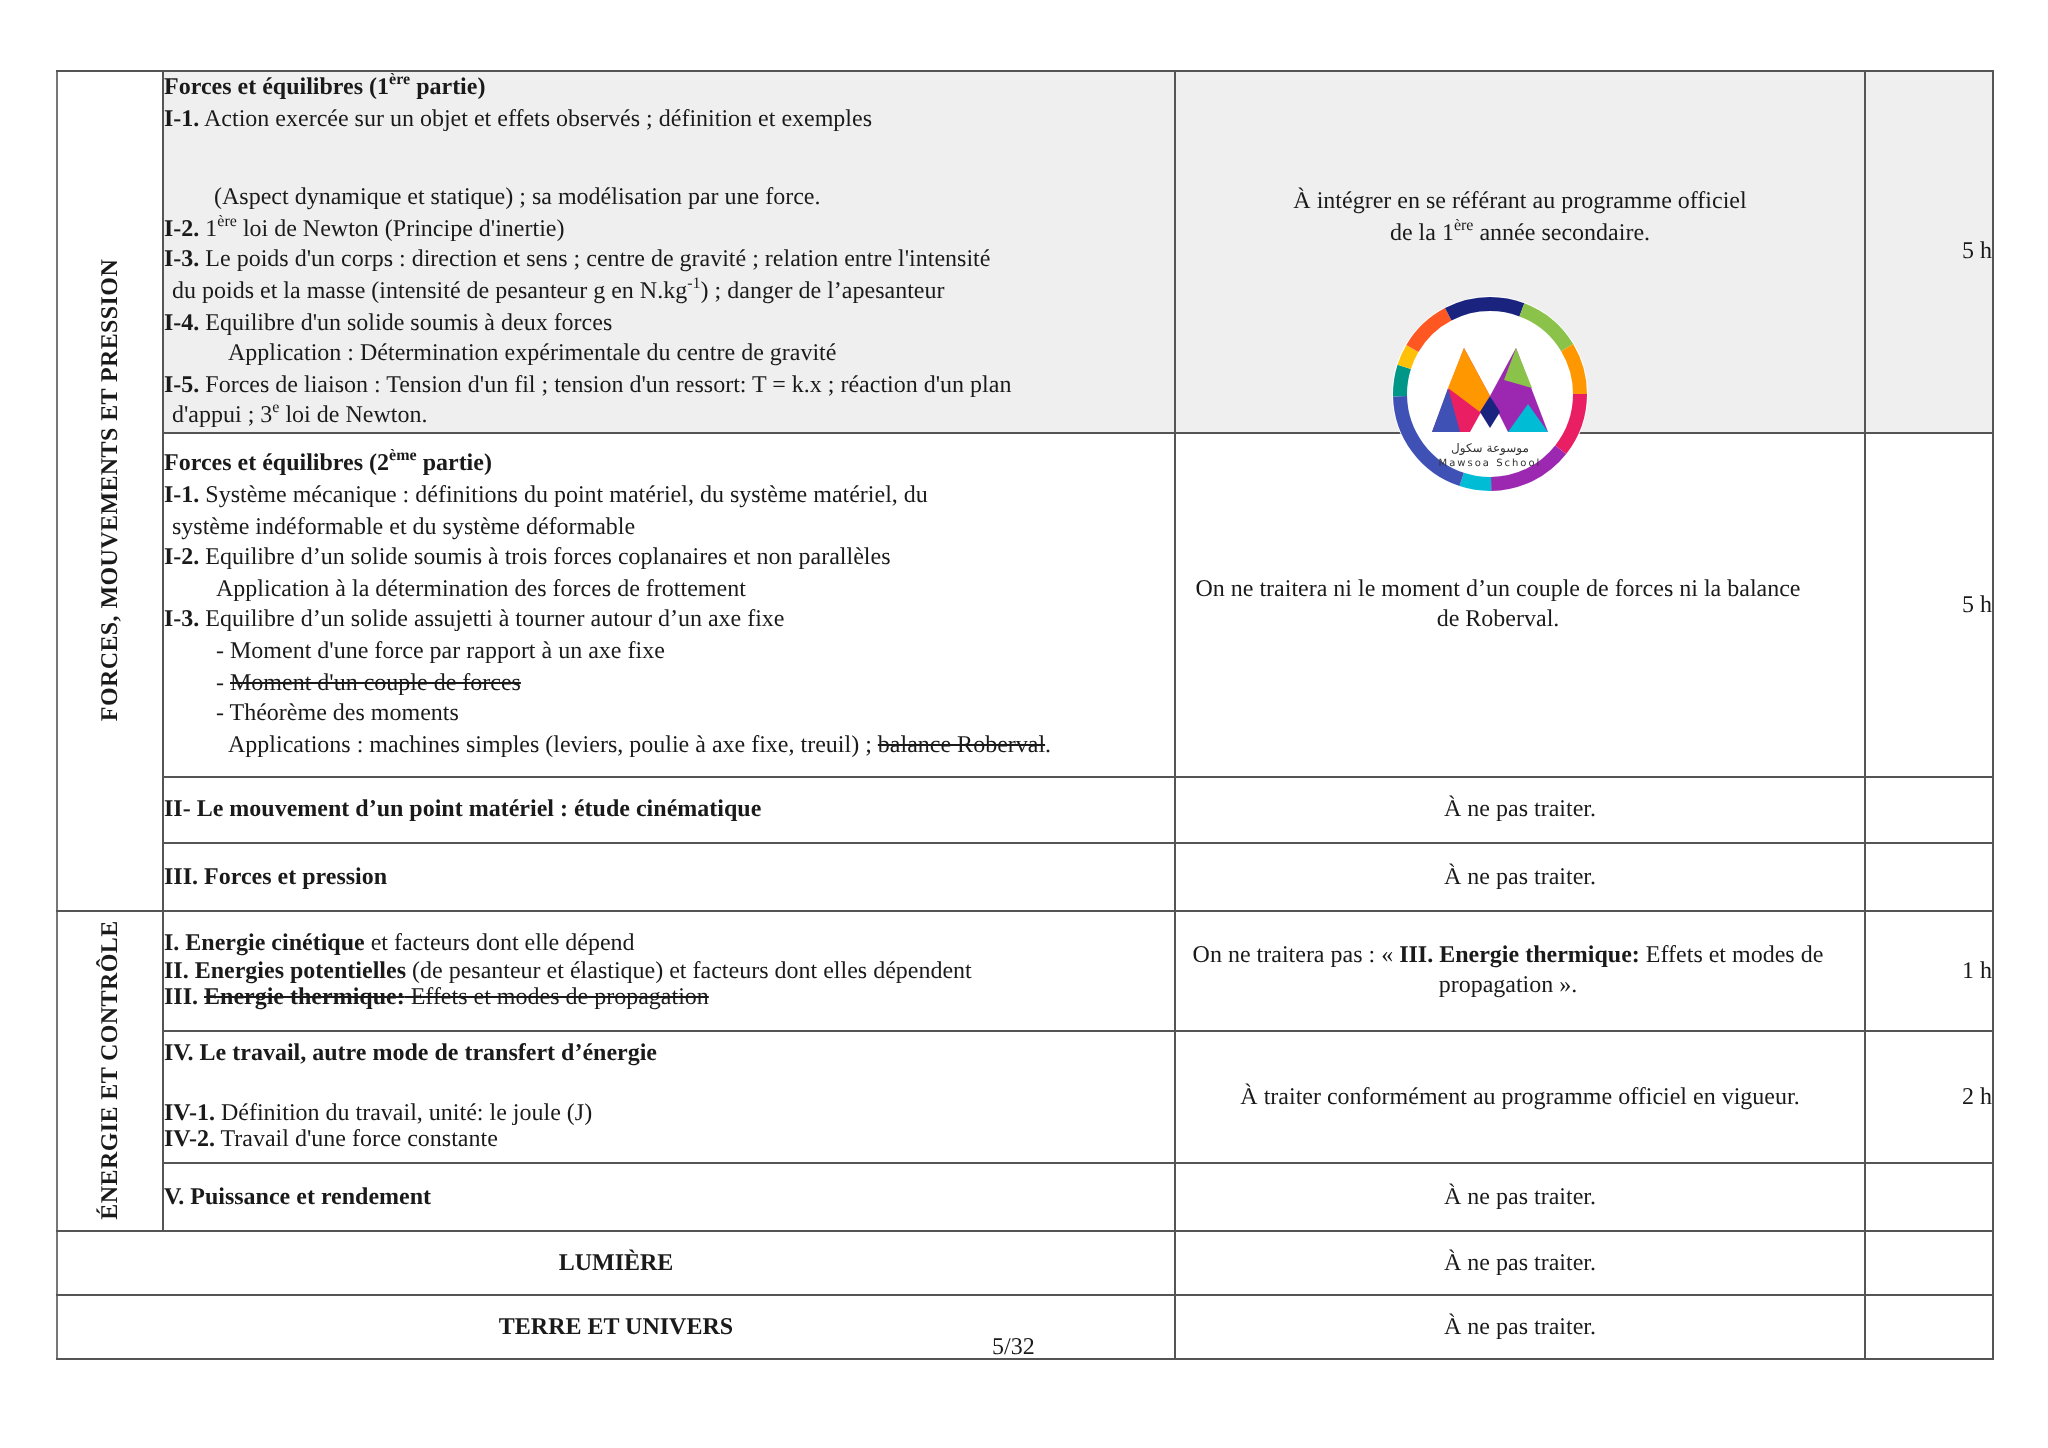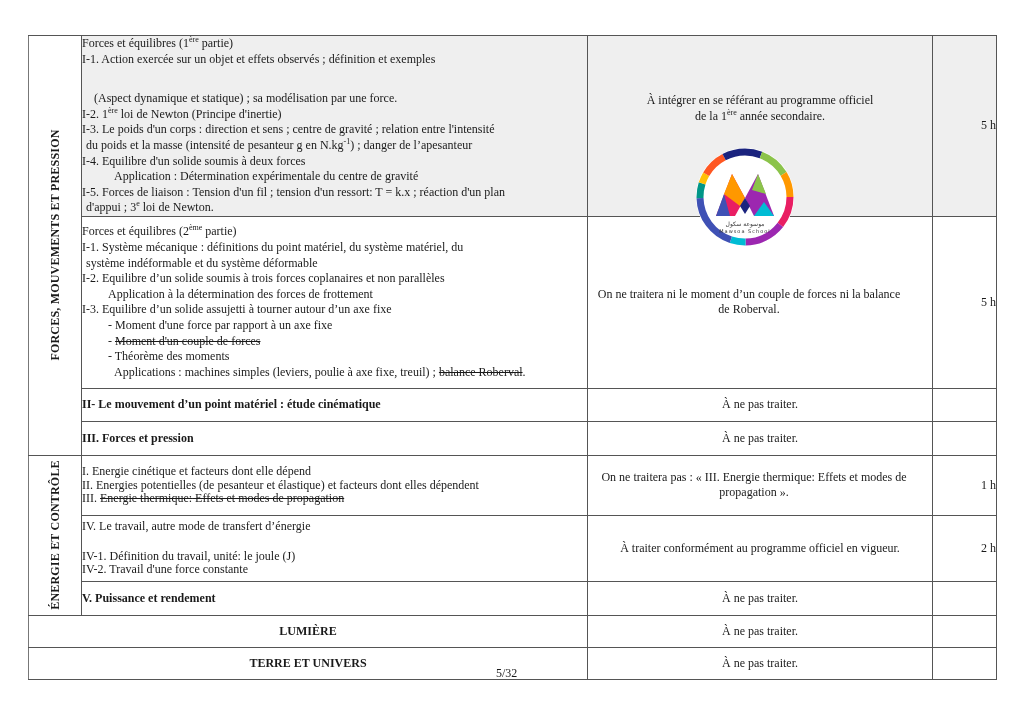--- a/index.html
+++ b/index.html
@@ -7,25 +7,25 @@
          font-family:"Liberation Serif", serif; color:#1a1a1a; font-size:12px; }
   .tbl { position:absolute; left:28px; top:35px; width:968px; border-collapse:collapse; table-layout:fixed; }
   .tbl td { border:1px solid #555; padding:0; vertical-align:middle; }
   .tbl .outer-l { border-left:1.5px solid #777; }
   .shade { background:#efefef; }
   .vlabel { position:relative; }
   .vlabel .vt { position:absolute; left:50%; top:50%; transform:translate(-50%,-50%) rotate(-90deg);
                 white-space:nowrap; font-weight:bold; font-size:12px; letter-spacing:0.2px; }
   .content { padding:3px 6px 3px 8px; line-height:15.6px; font-size:12px; }
   .content .line { white-space:nowrap; }
-  .ind1 { padding-left:12px;margin-top:24px; }
+  .ind1 { padding-left:25px;margin-top:24px; }
   .ind2 { padding-left:4px; }
   .ind3 { padding-left:26px; }
   .ind4 { padding-left:32px; }
-  b { font-weight:normal; }
+  b { font-weight:bold; }
   sup { font-size:8px; line-height:0; }
   .strike { text-decoration:line-through;text-align:center; }
   .comment { text-align:center; font-size:12px; line-height:15.6px; padding:0 6px; }
   .comment.left { text-align:center; }
   .hours { text-align:right; font-weight:normal; font-size:12px;margin-left:16px; }
   .centered-title { text-align:center; font-weight:bold; font-size:12px; }
   .simple-title { padding-left:8px; font-weight:bold; font-size:12px;margin-top:32px; }
   .pager { position:absolute; top:666px; left:496px; font-size:12px; }
   .logo { position:absolute; left:694px; top:146px; width:102px; height:102px; }
 </style>

